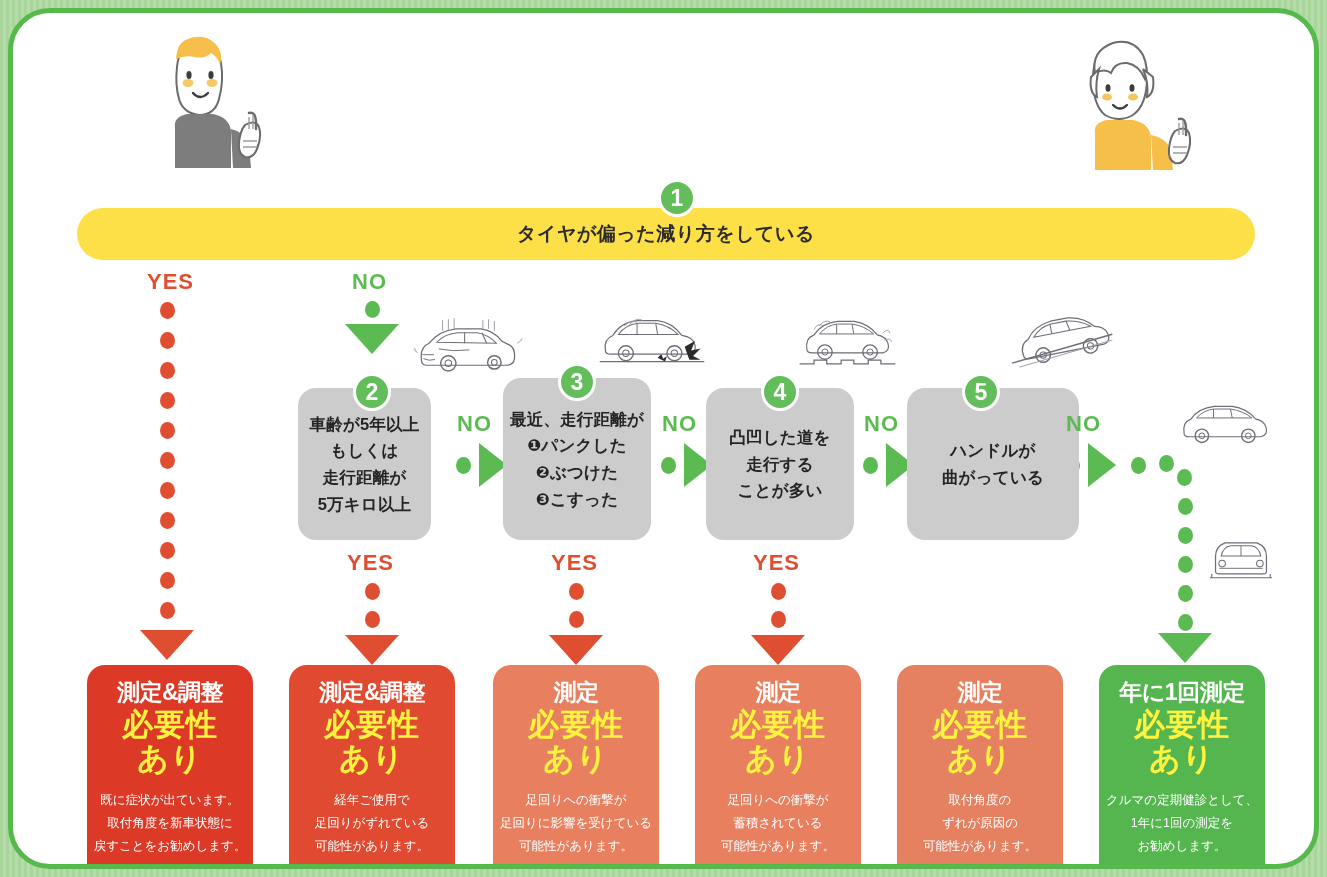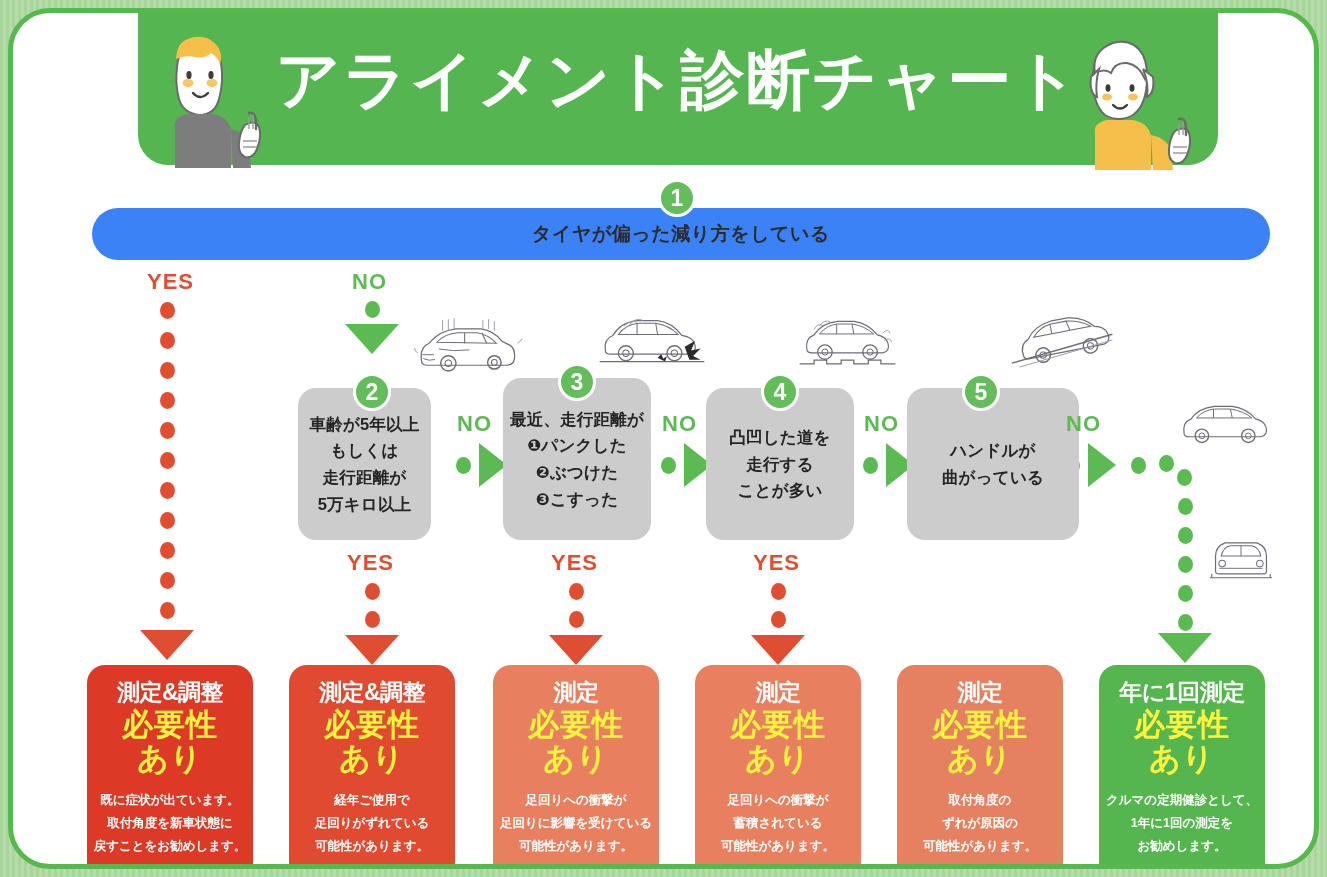--- a/index.html
+++ b/index.html
@@ -65,23 +65,23 @@
     color:#ffffff;
     font-size:23px; font-weight:bold;
     line-height:32px;
     text-align:center;
     z-index:6;
   }
 
   
   #q1-bar{
     position:absolute;
-    left:79px; top:195px;
+    left:64px; top:195px;
     width:1178px; height:52px;
-    background:#3b82f6;
+    background:#fde047;
     border-radius:26px;
     display:flex; align-items:center; justify-content:center;
   }
   #q1-text{
     font-size:19px; font-weight:bold; color:#2b2b2b;
     letter-spacing:0.5px;
   }
 
   
   .qbox{
@@ -160,21 +160,21 @@
   }
   .r-main{
     text-align:center; color:#fff33f;
     font-size:31px; font-weight:bold;
     line-height:1.08;
     letter-spacing:1px;
     margin-top:2px;
   }
   .r-desc{
     text-align:center; color:#ffffff;
-    font-size:12.5px; font-weight:bold;
+    font-size:12.5px; font-weight:normal;
     line-height:1.85;
     margin-top:14px;
     padding:0 6px;
   }
 
   #rbox1{ left:74px;   background:#dc3a26; }
   #rbox2{ left:276px;  background:#e04a30; }
   #rbox3{ left:480px;  background:#e8805f; }
   #rbox4{ left:682px;  background:#e8805f; }
   #rbox5{ left:884px;  background:#e58060; }
@@ -182,23 +182,20 @@
 
   
   .car{ position:absolute; z-index:2; }
 </style>
 </head>
 <body>
 
 <div id="stage">
   <div id="card">
 
-    <div id="banner">
-      <div id="banner-title">アライメント診断チャート</div>
-    </div>
 
     <svg class="person" id="person-left" viewBox="0 0 108 135">
       <path d="M30 8 Q18 14 16 34 Q14 52 18 66 Q22 80 38 82 Q54 82 58 66 Q63 48 60 30 Q56 10 42 7 Z" fill="#ffffff" stroke="#6b6b6b" stroke-width="2"></path>
       <path d="M27 6 Q16 9 15 26 Q24 22 34 24 Q44 26 50 20 Q57 24 59 32 Q64 14 46 5 Q35 2 27 6 Z" fill="#f6bf4a"></path>
       <ellipse cx="27" cy="50" rx="5.5" ry="4" fill="#f6bf4a" opacity="0.85"></ellipse>
       <ellipse cx="51" cy="50" rx="5.5" ry="4" fill="#f6bf4a" opacity="0.85"></ellipse>
       <ellipse cx="28" cy="42" rx="2.6" ry="4" fill="#3c3c3c"></ellipse>
       <ellipse cx="50" cy="42" rx="2.6" ry="4" fill="#3c3c3c"></ellipse>
       <path d="M32 60 Q39 68 47 60" fill="none" stroke="#3c3c3c" stroke-width="2.4" stroke-linecap="round"></path>
       <path d="M14 95 Q12 84 26 81 L52 81 Q68 84 70 98 L70 135 L14 135 Z" fill="#7d7d7d"></path>

